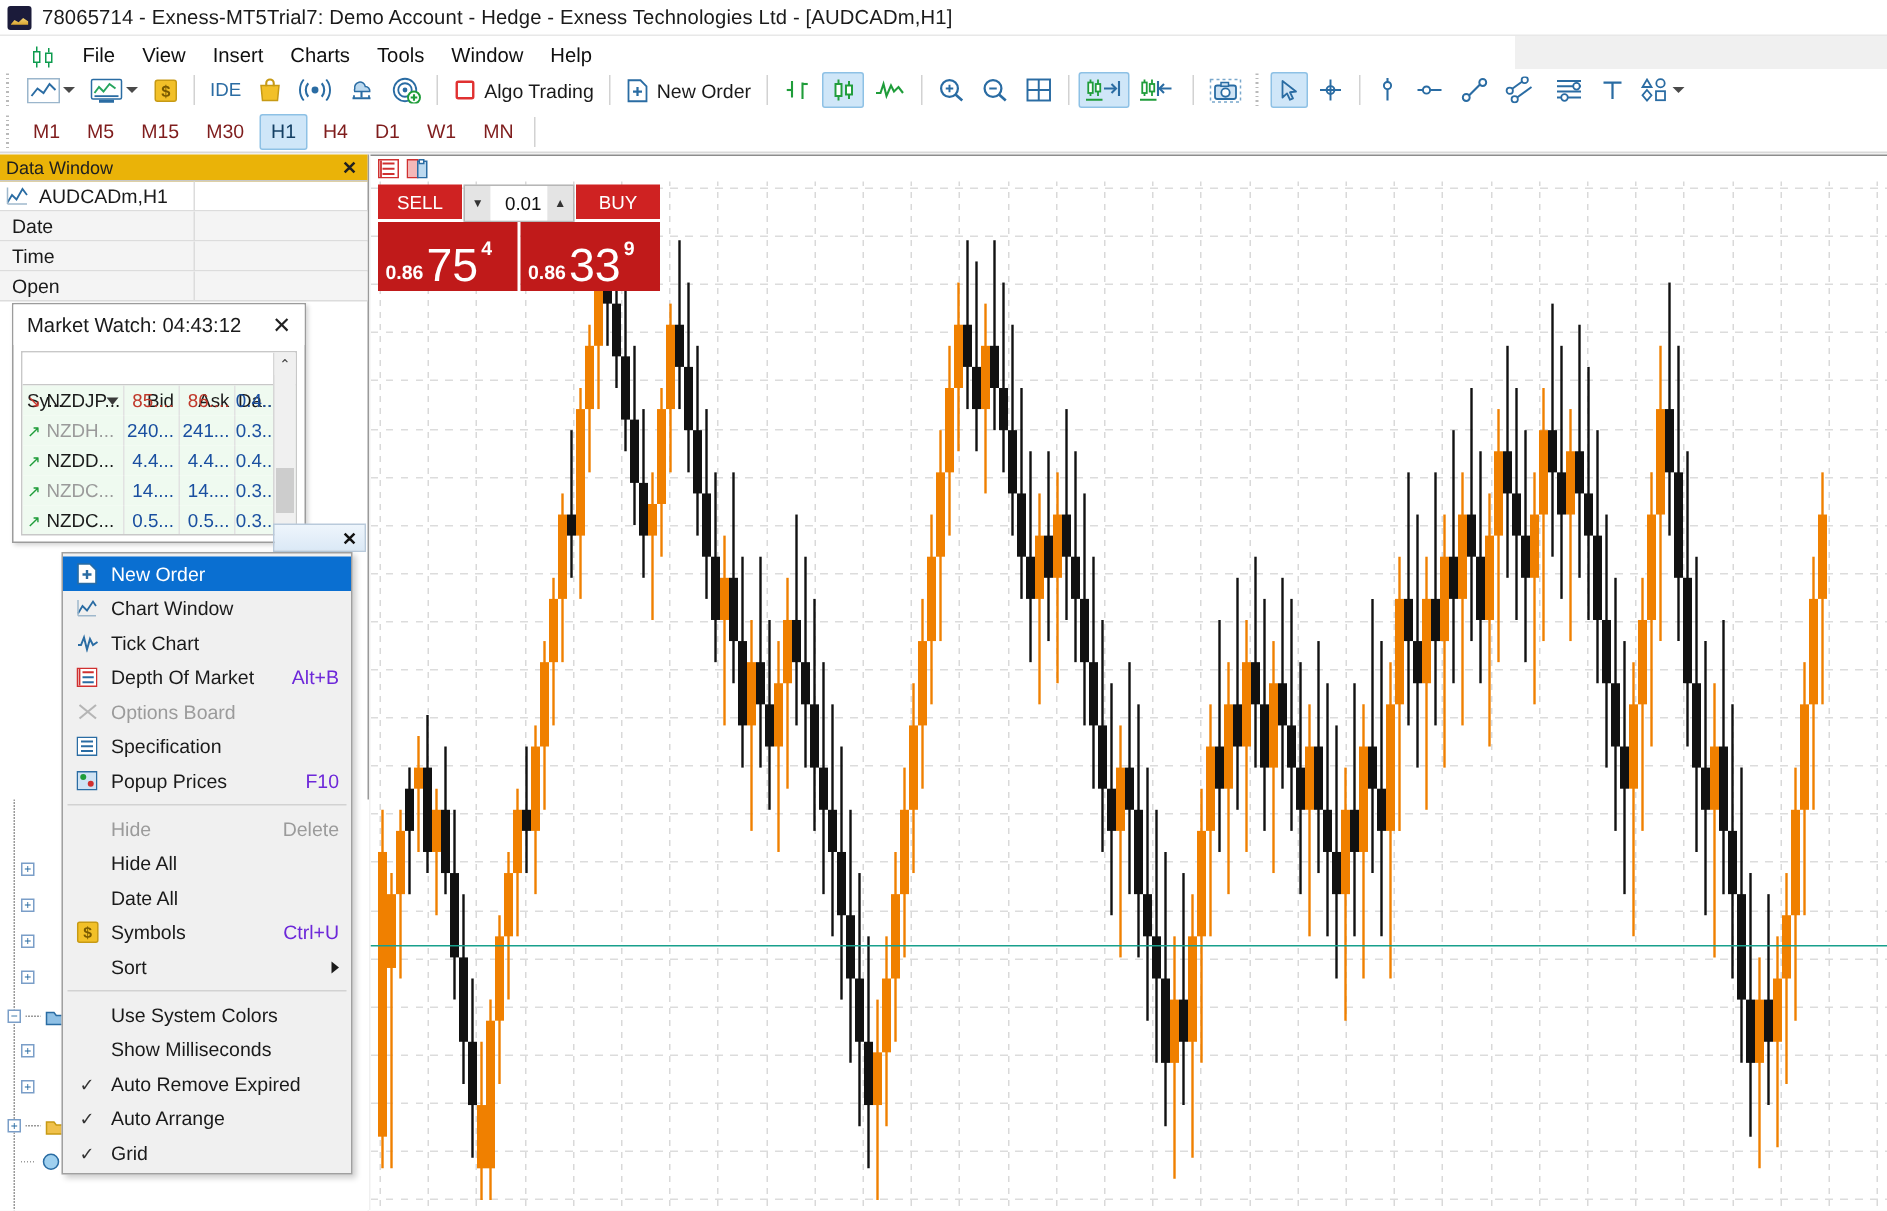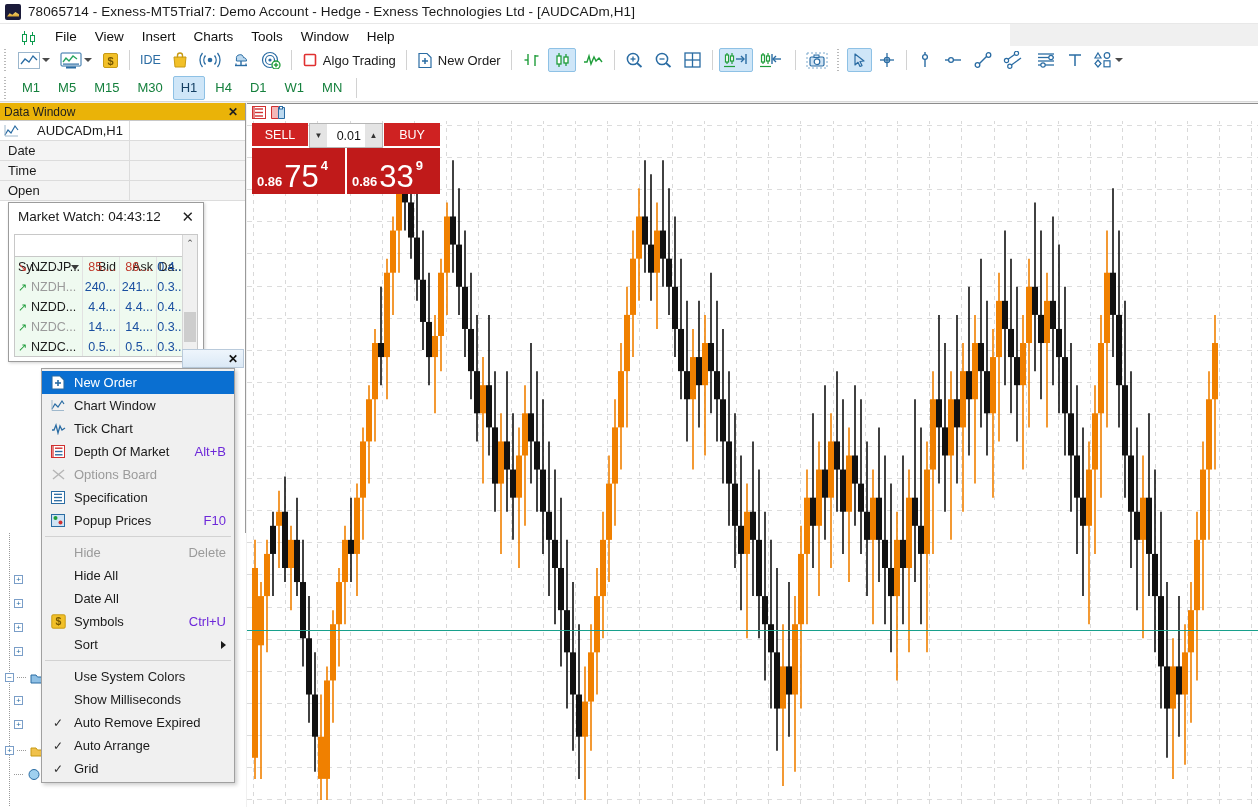--- a/index.html
+++ b/index.html
@@ -60,39 +60,39 @@
     margin:0 1px; border:1px solid transparent; border-radius:2px; cursor:default;
     padding:0 3px; color:#2b6ca3; font-size:12.5px; white-space:nowrap;
   }
   .tbtn.active{ background:#cfe6f8; border-color:#8ec1e5; }
   .tsep{ width:1px; height:20px; background:#d2d2d2; margin:0 5px; flex:0 0 auto;}
   .caret{ width:0;height:0;border-left:4px solid transparent;border-right:4px solid transparent;border-top:4px solid #4a4a4a; margin-left:2px;}
   .tlabel{ font-size:13px; color:#1a1a1a; margin-left:5px; }
 
   .tfbtn{
     height:24px; padding:0 7px; display:flex; align-items:center; justify-content:center;
-    font-size:13px; color:#15803d; border:1px solid transparent; border-radius:2px;
+    font-size:13px; color:#7f1d1d; border:1px solid transparent; border-radius:2px;
     margin:0 1px; cursor:default;
   }
   .tfbtn.active{ background:#cfe6f8; border-color:#8ec1e5; color:#143f63;}
 
   
   .datawin{
     position:absolute; left:0; top:103px; width:246px; height:704px;
     background:#ffffff; border-right:1px solid #9a9a9a;
   }
   .dw-head{
     height:18px; background:#eab308; border-bottom:1px solid #c8c8c8;
     display:flex; align-items:center; padding:0 4px; font-size:12px; color:#202020;
   }
   .dw-head .x{ margin-left:auto; font-weight:bold; font-size:12px; padding:0 3px; cursor:default;}
   .dw-row{ height:20px; display:flex; border-bottom:1px solid #dcdcdc; font-size:13px;}
   .dw-c1{ width:130px; border-right:1px solid #dcdcdc; display:flex; align-items:center; padding-left:8px;}
   .dw-c2{ flex:1; }
-  .dw-row.first .dw-c1{ padding-left:4px; gap:18px;}
+  .dw-row.first .dw-c1{ padding-left:4px; gap:7px;}
   .dw-row.shade .dw-c1, .dw-row.shade .dw-c2{ background:#f4f4f4; }
   .sym-ico{ width:15px;height:13px; flex:0 0 auto;}
 
   
   .navtree{ position:absolute; left:0; top:430px; width:246px; height:377px; background:#ffffff;}
   .tline{ position:absolute; left:9px; top:0; bottom:0; width:1px;
     background-image: repeating-linear-gradient(to bottom,#9a9a9a 0 1px, transparent 1px 2px); }
   .tnode{ position:absolute; display:flex; align-items:center; gap:3px;}
   .tbox{ width:9px;height:9px;border:1px solid #7a9ec8; background:#fff; color:#2a6ca3;
     font-size:8px; line-height:7px; text-align:center; flex:0 0 auto;}

